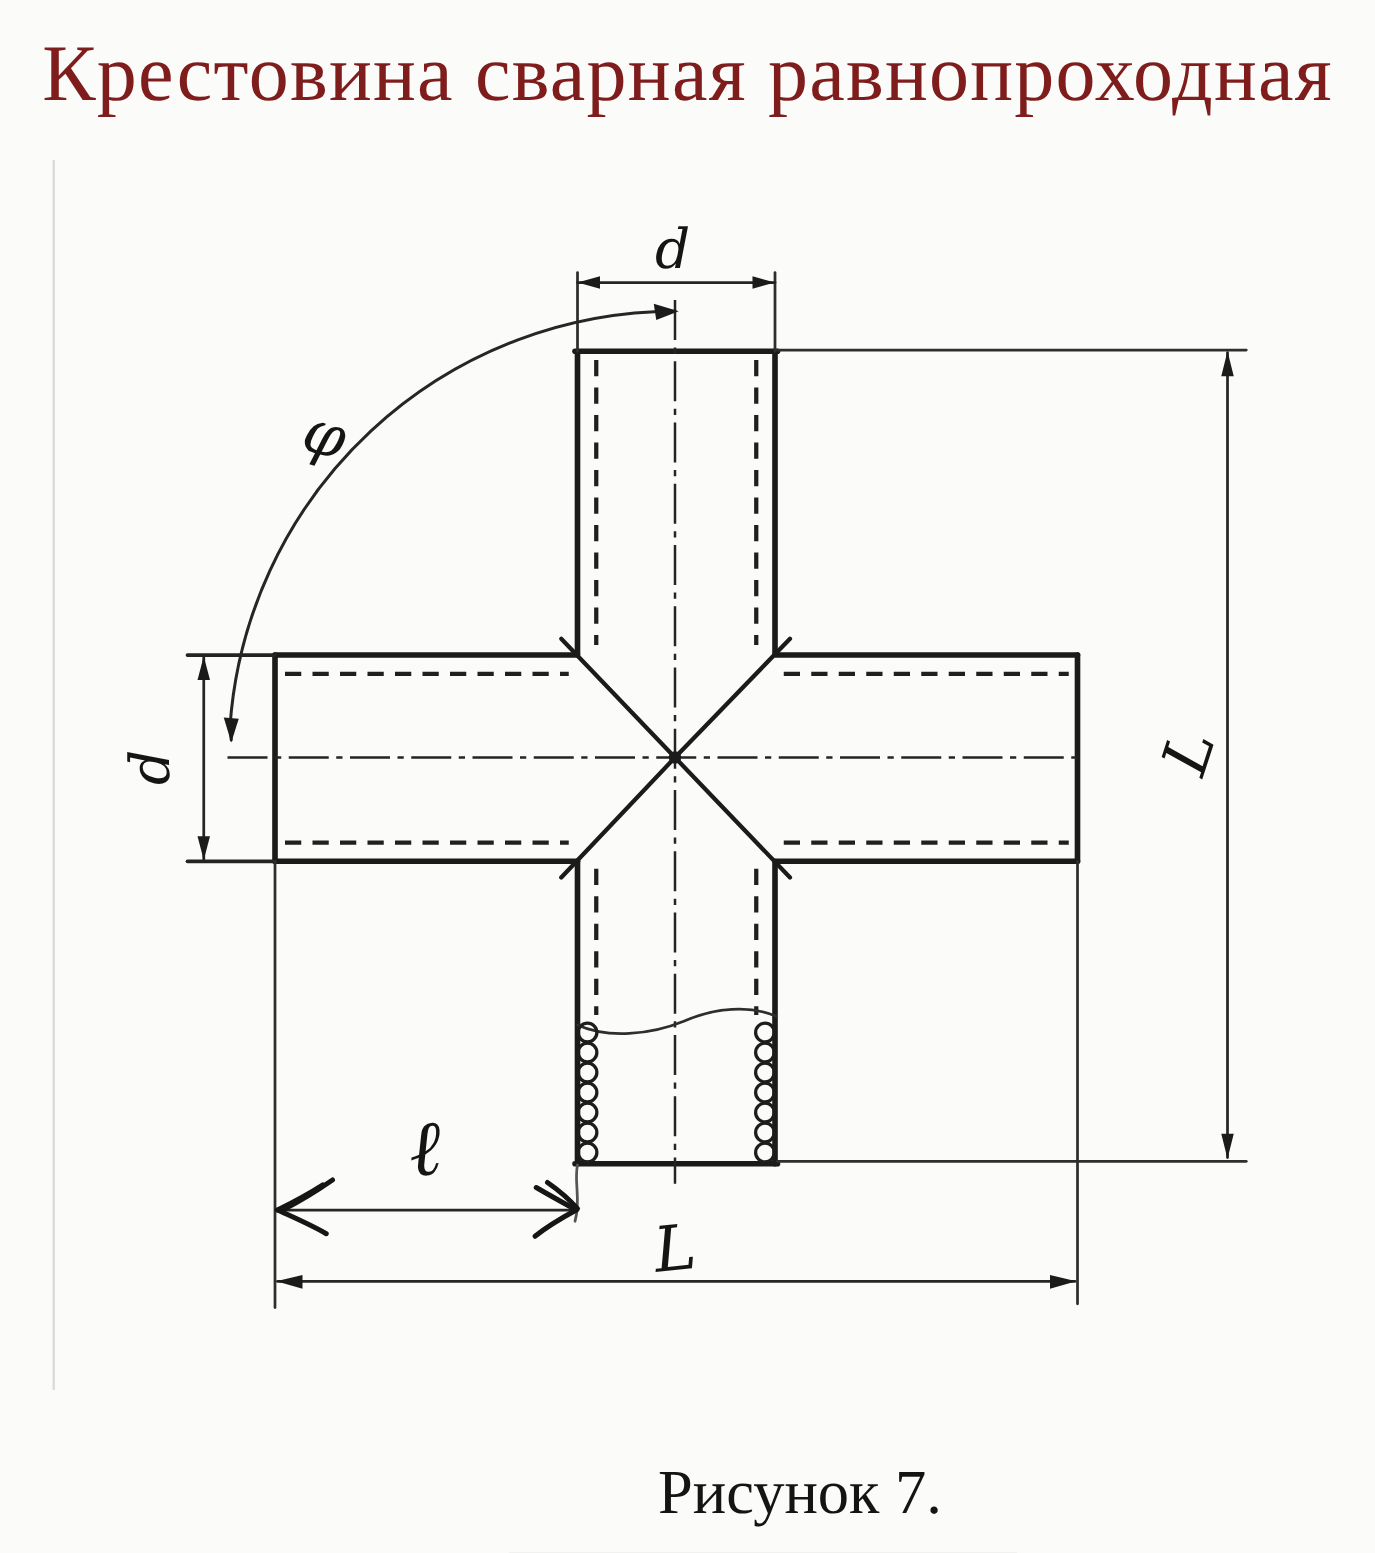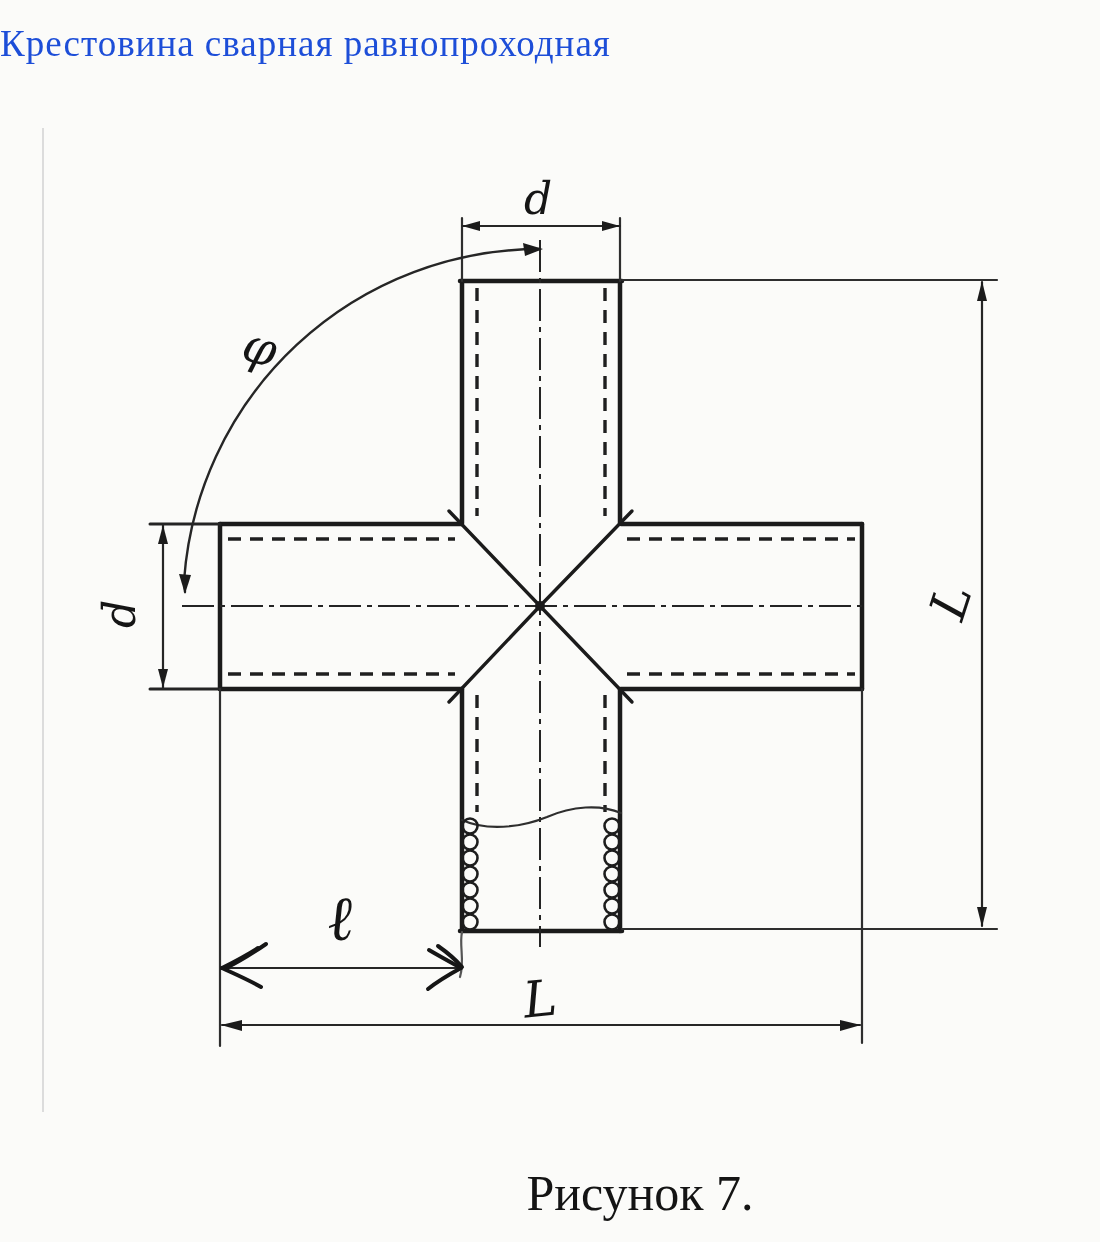--- a/index.html
+++ b/index.html
@@ -11,23 +11,23 @@
     position:relative;
     width:1100px;height:1242px;
     margin:0 auto;
     background:var(--paper);
     overflow:hidden;
     font-family:"Liberation Serif", serif;
   }
   .title{
     position:absolute;
     top:22px;left:0;right:0;
-    text-align:left;
-    font-size:37px;
-    color:#1d4ed8;
+    text-align:center;
+    font-size:64px;
+    color:#7f1d1d;
     letter-spacing:1px;
     white-space:nowrap;
   }
   .caption{
     position:absolute;
     top:1164px;left:0;
     width:1280px;            
     text-align:center;
     font-size:50px;
     color:#141414;

